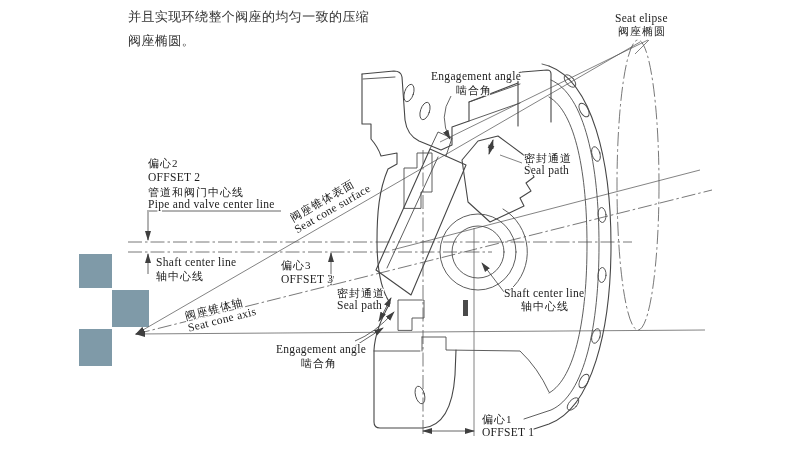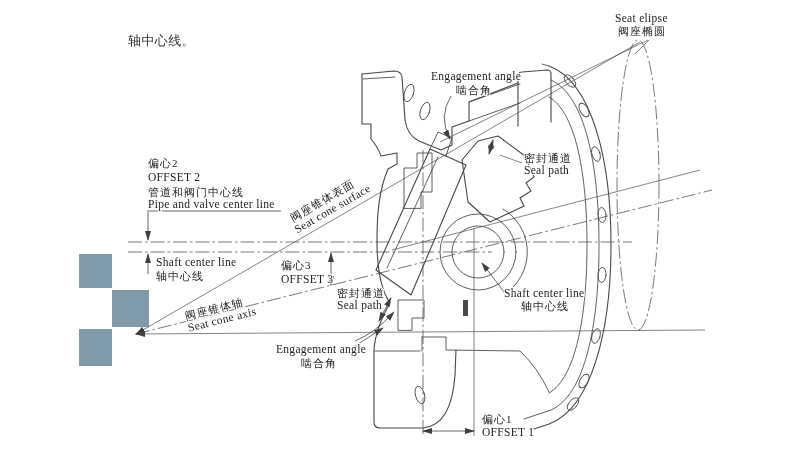--- a/index.html
+++ b/index.html
@@ -13,21 +13,22 @@
   .detail{fill:none;stroke:#4c4c4c;stroke-width:.9;stroke-linejoin:round;stroke-linecap:round;}
   .thin{fill:none;stroke:#5a5a5a;stroke-width:.75;}
   .cline{fill:none;stroke:#555;stroke-width:.8;stroke-dasharray:14 3 2.5 3;}
   .dim{fill:none;stroke:#3f3f3f;stroke-width:.8;}
 </style>
 </head>
 <body>
 
 <div id="stage">
 
-  <div class="intro-line" style="top:32px">轴中心线。</div>
+  <div class="intro-line" style="top:8px">并且实现环绕整个阀座的均匀一致的压缩</div>
+  <div class="intro-line" style="top:32px">阀座椭圆。</div>
 
   <svg width="800" height="455" viewBox="0 0 800 455">
     <defs>
       <marker id="arrE" orient="auto" markerUnits="userSpaceOnUse" markerWidth="10" markerHeight="7" refX="9" refY="3" viewBox="0 0 10 6">
         <path d="M0,0 L10,3 L0,6 Z" fill="#3f3f3f"></path>
       </marker>
       <marker id="arrS" orient="auto-start-reverse" markerUnits="userSpaceOnUse" markerWidth="10" markerHeight="7" refX="9" refY="3" viewBox="0 0 10 6">
         <path d="M0,0 L10,3 L0,6 Z" fill="#3f3f3f"></path>
       </marker>
     </defs>

